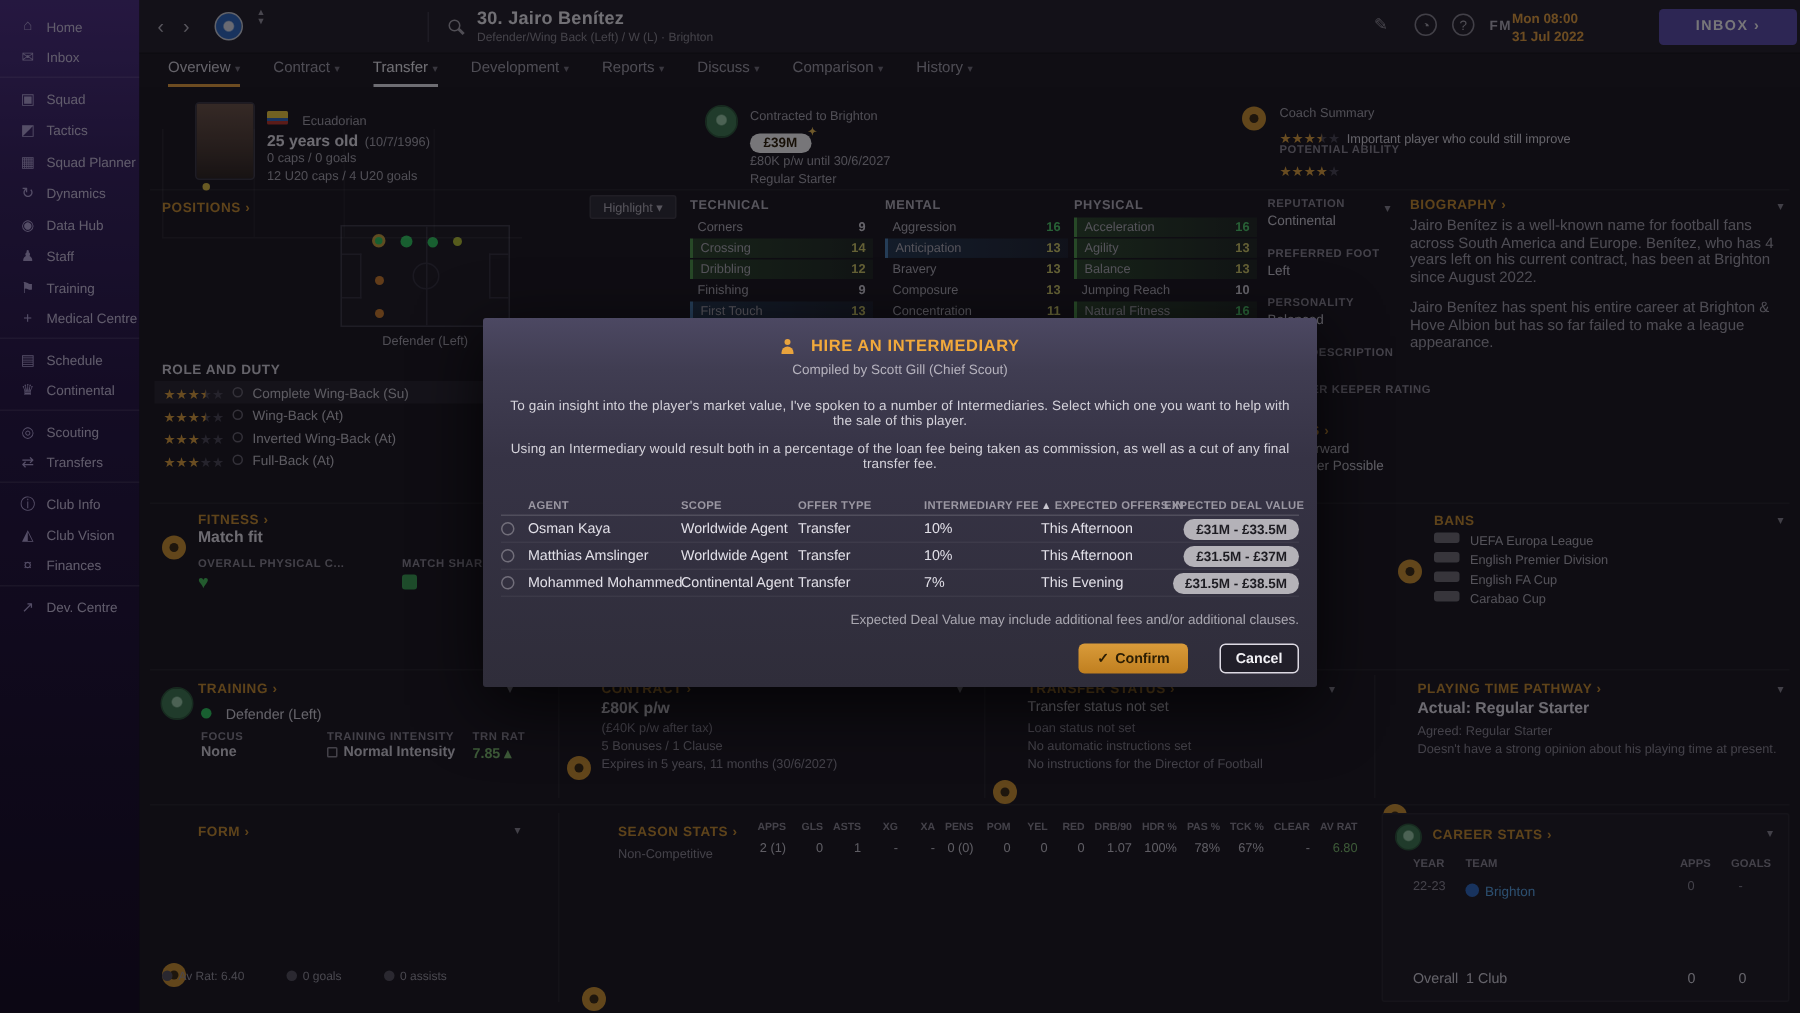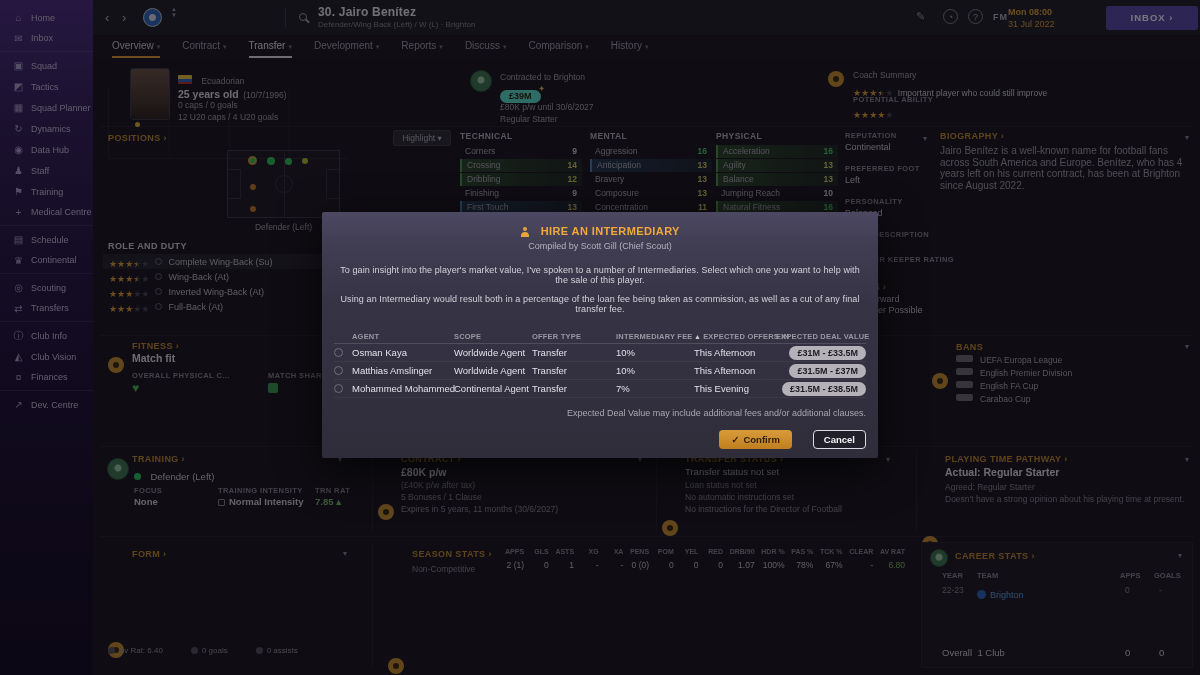--- a/index.html
+++ b/index.html
@@ -19,21 +19,21 @@
   .vdiv{top:8px;width:1px;height:20px;background:#3a3843}
   .mag{left:206px;top:13px;width:8px;height:8px;border:1.5px solid #a9a7b0;border-radius:50%;cursor:pointer}
   .mag::after{content:'';position:absolute;width:5px;height:1.5px;background:#a9a7b0;transform:rotate(45deg);right:-4px;bottom:-1px}
   #player-name{left:225px;top:5px;font-size:12px;font-weight:bold;color:#f2f1f5;letter-spacing:.2px}
   #player-sub{left:225px;top:20px;font-size:8px;color:#8f8d96}
   .tb-ic{top:10px;color:#9a98a2;font-size:11px;cursor:pointer}
   .tb-circ{top:9px;width:15px;height:15px;border-radius:50%;border:1px solid #8a8892;color:#a9a7b0;font-size:9px;text-align:center;line-height:14px;cursor:pointer}
   #fm-badge{left:900px;top:12px;font-size:9px;font-weight:bold;color:#b9b7c0;letter-spacing:1px}
   #datetime{left:915px;top:6px;width:100px;text-align:left;color:#e8a33d;line-height:12px}
   #datetime .dt1{font-size:9px;font-weight:bold}
-  #datetime .dt2{font-size:9px;font-weight:normal}
+  #datetime .dt2{font-size:9px;font-weight:bold}
   #inbox-btn{left:1013px;top:6px;width:92px;height:24px;background:#5c4fae;border-radius:3px;color:#fff;font-size:9.5px;font-weight:bold;text-align:center;line-height:24px;letter-spacing:1px;cursor:pointer}
   #manager-avatar{left:1075px;top:38px;width:20px;height:20px;border-radius:50%;background:#312f3a;border:1px solid #4a4854;cursor:pointer;overflow:hidden}
   #manager-avatar::before{content:'';position:absolute;left:6px;top:3px;width:7px;height:7px;border-radius:50%;background:#6e6b78}
   #manager-avatar::after{content:'';position:absolute;left:3px;top:11px;width:13px;height:9px;border-radius:50% 50% 0 0;background:#6e6b78}
   
   #tabbar{left:93px;top:36px;width:1107px;height:22px;background:#1b1a21;z-index:10;display:flex;align-items:center;gap:22px;padding-left:19px}
   .tab{font-size:10px;color:#a5a3ad;cursor:pointer;height:22px;line-height:20px;position:relative;white-space:nowrap}
   .tab .caret{font-size:7px;color:#77747e;margin-left:3px}
   .tab.u-orange{border-bottom:2px solid #e8a33d;color:#d8d6de}
   .tab.u-white{border-bottom:2px solid #eceaf1;color:#f0eff4}
@@ -45,21 +45,21 @@
   .sec-label.more::after{content:' ›';color:#c98f2e}
   .caret-down{color:#8a8892;font-size:8px;cursor:pointer}
   .oc-ic{width:16px;height:16px;border-radius:50%;background:#d1952f;position:relative}
   .oc-ic::after{content:'';position:absolute;left:5px;top:5px;width:6px;height:6px;border-radius:50%;background:#3a2b10}
   
   #player-photo{left:37px;top:10px;width:40px;height:52px;border-radius:3px;background:linear-gradient(180deg,#6e5647 0%,#4a3a30 60%,#2c241e 100%);border:1px solid #3a3843}
   .flag{width:14px;height:9px;display:inline-block;background:linear-gradient(180deg,#f4d03f 0 50%,#2e6cc4 50% 75%,#c0392b 75% 100%);border-radius:1px;margin-right:5px;vertical-align:middle}
   .ph-txt{font-size:8.5px;color:#a9a7b0}
   .ph-strong{font-size:10.5px;font-weight:bold;color:#e8e6ee}
   .club-circ{width:22px;height:22px;border-radius:50%;background:radial-gradient(circle at 50% 45%,#9fd3ae 0 3px,#3f7d52 4px 100%);border:1px solid #2c5a3a}
-  .value-pill{display:inline-block;background:#5eead4;color:#2b1d04;font-size:9px;font-weight:bold;border-radius:8px;padding:1.5px 9px;position:relative}
+  .value-pill{display:inline-block;background:#ffffff;color:#2b1d04;font-size:9px;font-weight:bold;border-radius:8px;padding:1.5px 9px;position:relative}
   .value-pill::after{content:'✦';position:absolute;right:-4px;top:-5px;font-size:7px;color:#f0c052}
   
   .st{color:#4a4754;font-size:9px}.st.f{color:#e0a33c}
   .st.h{background:linear-gradient(90deg,#e0a33c 50%,#4a4754 50%);-webkit-background-clip:text;background-clip:text;color:transparent}
   
   #highlight-btn{left:300px;top:72px;width:58px;height:16px;background:#2e2d35;border:1px solid #3e3c46;border-radius:2px;color:#b9b7c0;font-size:8.5px;line-height:14px;text-align:center;cursor:pointer}
   #pitch{left:134px;top:92px;width:113px;height:68px;background:#1d1c23;border:1px solid #3c3a46}
   #pitch .midline{position:absolute;left:50%;top:0;width:1px;height:100%;background:#34323d}
   #pitch .circle{position:absolute;left:50%;top:50%;width:18px;height:18px;margin:-9px;border:1px solid #34323d;border-radius:50%}
   #pitch .boxL{position:absolute;left:0;top:50%;width:13px;height:30px;margin-top:-15px;border:1px solid #34323d;border-left:none}
@@ -420,20 +420,21 @@
     <div class="sec-label more" style="margin-top:18px">TRAITS</div>
     <div class="si-val" style="white-space:nowrap">Gets Forward</div>
     <div class="si-val" style="white-space:nowrap;margin-top:1px">Whenever Possible</div>
   </div>
   <span class="abs caret-down" style="left:830px;top:76px">▾</span>
 
   <div class="abs sec-label more" style="left:847px;top:73px">BIOGRAPHY</div>
   <span class="abs caret-down" style="left:1092px;top:75px">▾</span>
   <div class="abs" style="left:847px;top:87px;width:252px">
     <p class="bio-p">Jairo Benítez is a well-known name for football fans across South America and Europe. Benítez, who has 4 years left on his current contract, has been at Brighton since August 2022.</p>
+    <p class="bio-p">Jairo Benítez has spent his entire career at Brighton &amp; Hove Albion but has so far failed to make a league appearance.</p>
   </div>
 
   <div class="abs hairline-h" style="left:7px;top:277px;width:1093px"></div>
 
   <div class="abs oc-ic" style="left:15px;top:283px"></div>
   <div class="abs sec-label more" style="left:39px;top:283px">FITNESS</div>
   <div class="abs ph-strong" style="left:39px;top:294px">Match fit</div>
   <div class="abs si-label" style="left:39px;top:313px">OVERALL PHYSICAL C...</div>
   <div class="abs" style="left:39px;top:323px;color:#46c25a;font-size:12px">♥</div>
   <div class="abs si-label" style="left:175px;top:313px">MATCH SHARPNESS</div>

